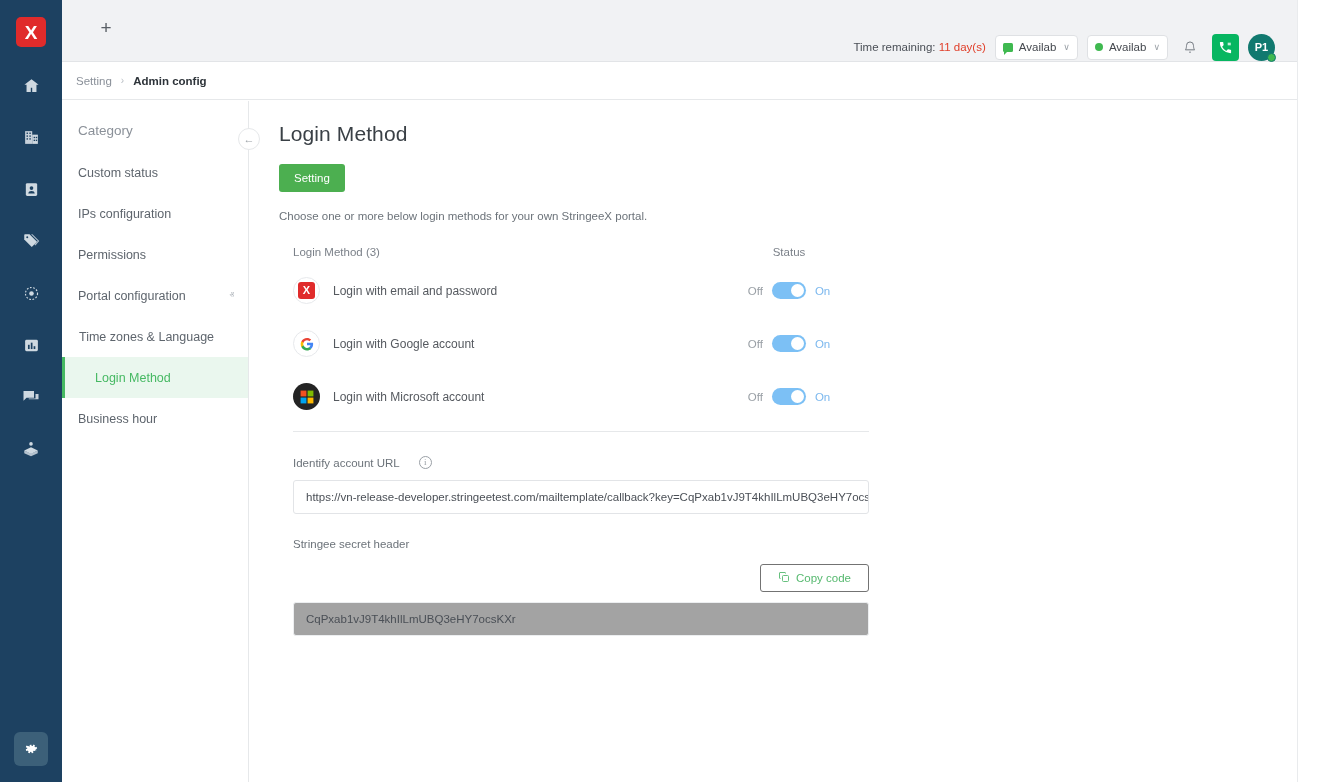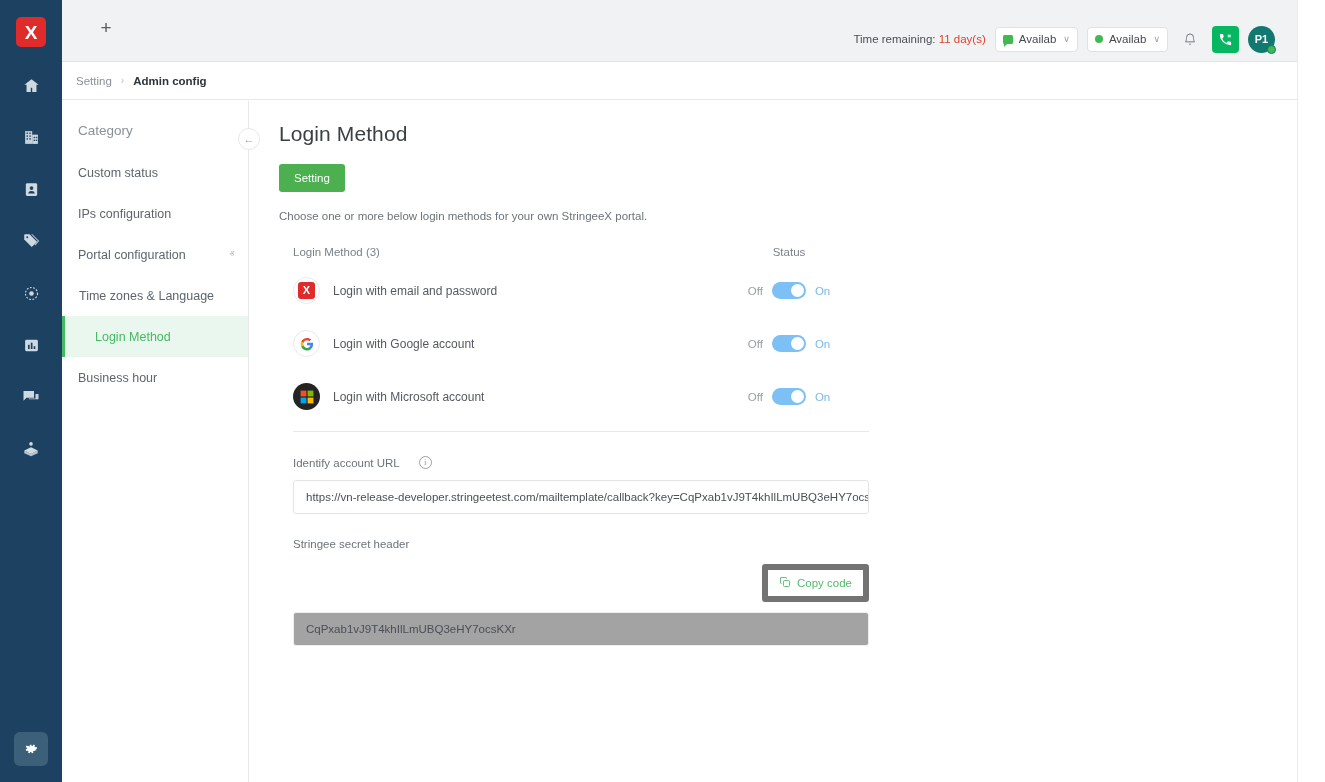--- a/index.html
+++ b/index.html
@@ -38,21 +38,21 @@
   .topbar {
     position:absolute; left:62px; top:0; width: 1235px; height: 62px;
     background:#f1f2f4; border-bottom: 1px solid #e2e4e7;
   }
   .tabplus {
     position:absolute; left: 30px; top: 13px; width: 28px; height: 28px;
     display:flex; align-items:center; justify-content:center;
     color:#5a5f66; font-size: 19px; line-height:1;
   }
   .topright {
-    position:absolute; right: 22px; top: 8px; height: 62px;
+    position:absolute; right: 22px; top: 16px; height: 62px;
     display:flex; align-items:center; gap: 9px;
   }
   .time-remaining { font-size: 11.5px; color:#4a4f56; white-space:nowrap; }
   .time-remaining .val { color:#e0402b; }
   .chip {
     height: 25px; padding: 0 7px; border:1px solid #dfe1e4; border-radius:4px;
     background:#fff; display:flex; align-items:center; gap:6px;
     font-size: 11.5px; color:#44484e; white-space:nowrap;
   }
   .chip .dot { width: 8px; height: 8px; border-radius:50%; background:#3fb950; }
@@ -142,22 +142,22 @@
   .field-label { font-size: 11.5px; color:#6c737a; margin: 24px 0 0 44px; display:flex; align-items:center; gap:19px; }
   .info-ic { width:13px; height:13px; border-radius:50%; border:1px solid #9aa0a6; color:#9aa0a6; font-size:9px; display:flex; align-items:center; justify-content:center; line-height:1; font-family:"Liberation Serif", serif; }
   .url-box {
     margin: 11px 0 0 44px; width: 576px; height: 34px;
     border:1px solid #e2e4e7; border-radius:3px; background:#fff;
     display:flex; align-items:center; padding: 0 12px;
     font-size: 11.5px; color:#4a4f56; overflow:hidden; white-space:nowrap;
   }
   .copy-wrap { margin: 14px 0 0 44px; width:576px; display:flex; justify-content:flex-end; }
   .copy-btn {
-    border:6px solid #737373; background:#fff; color:#56b96f;
-    font-size: 11.5px; padding: 6px 11px; border-radius:3px; cursor:pointer;
+    border:1px solid #737373; background:#fff; color:#56b96f;
+    font-size: 11.5px; padding: 6px 17px; border-radius:3px; cursor:pointer;
     display:flex; align-items:center; gap:6px;
   }
   .code-box {
     margin: 10px 0 8px 44px; width: 576px; height: 34px;
     background:#a3a3a3; border:1px solid #eceef0; border-radius:3px;
     display:flex; align-items:center; padding: 0 12px;
     font-size: 11.5px; color:#4a4f56;
   }
   .rightgap { position:absolute; right:0; top:0; width:28px; height:782px; background:#fff; border-left:1px solid #e9ebed; }
 </style>
@@ -298,20 +298,23 @@
   <div class="catpanel">
     <div class="cat-title">Category</div>
     <div class="cat-list">
       <div class="cat-item">
         <span>Custom status</span>
       </div>
       <div class="cat-item">
         <span>IPs configuration</span>
       </div>
       <div class="cat-item">
+        <span>Permissions</span>
+      </div>
+      <div class="cat-item">
         <span>Portal configuration</span>
         <span class="chev">ⱏ</span>
       </div>
       <div class="cat-item sub">
         <span>Time zones &amp; Language</span>
       </div>
       <div class="cat-item sub active">
         <span>Login Method</span>
       </div>
       <div class="cat-item">

